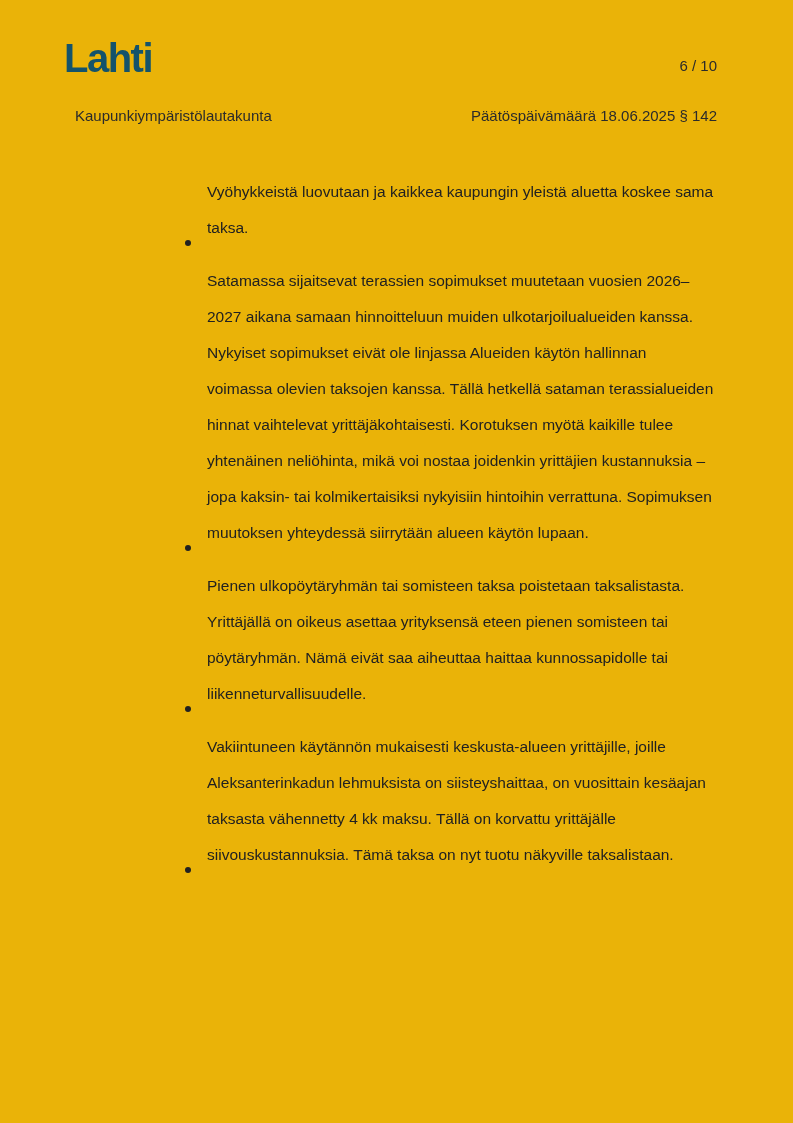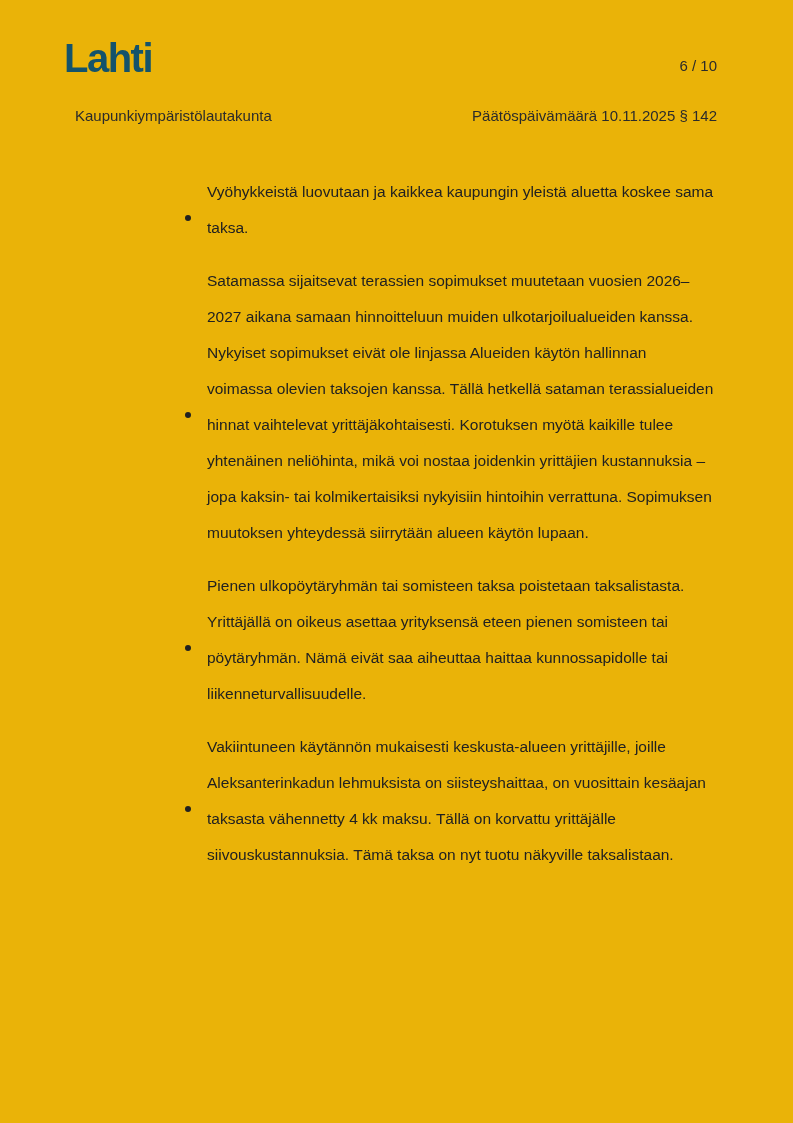--- a/index.html
+++ b/index.html
@@ -55,21 +55,21 @@
     line-height: 36px;
     color: #212121;
   }
   .intro { margin-bottom: 16px; }
   ul.bullets {
     list-style: none;
     margin-left: 22px;
   }
   ul.bullets li {
     display: flex;
-    align-items: center;
+    align-items: flex-end;
     margin-bottom: 17px;
   }
   .bullet-dot {
     flex: 0 0 auto;
     width: 6px;
     height: 6px;
     border-radius: 50%;
     background: #212121;
     margin: 15px 16px 0 0;
   }
@@ -79,21 +79,21 @@
 <body>
 
 <div class="page">
 
   <div class="logo" style="color: rgb(20, 83, 107);">Lahti</div>
 
   <div class="page-number">6 / 10</div>
 
   <div class="header-row">
     <span>Kaupunkiympäristölautakunta</span>
-    <span>Päätöspäivämäärä 10.11.2025 § 142</span>
+    <span>Päätöspäivämäärä 18.06.2025 § 142</span>
   </div>
 
   <div class="content">
 
 
     <ul class="bullets">
       <li>
         <span class="bullet-dot"></span>
         <span class="bullet-text">Vyöhykkeistä luovutaan ja kaikkea kaupungin yleistä aluetta koskee sama taksa.</span>
       </li>

